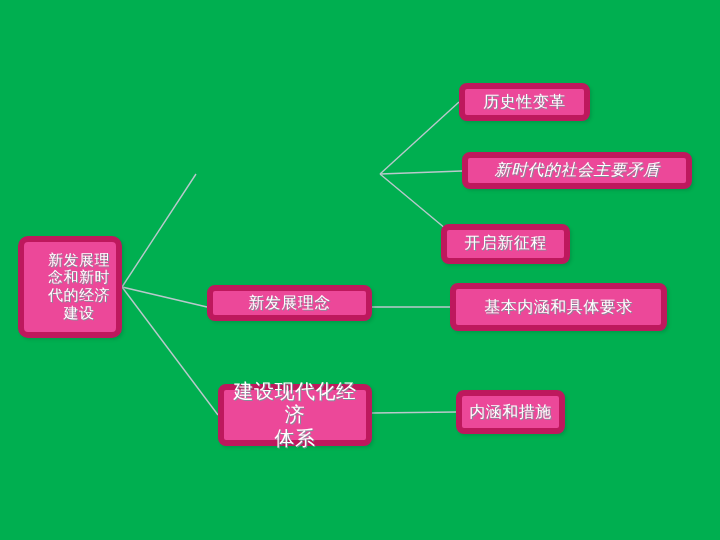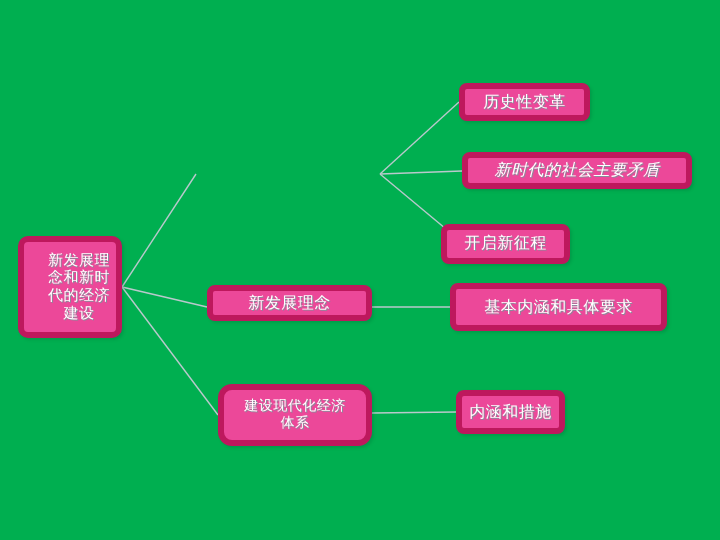--- a/index.html
+++ b/index.html
@@ -66,22 +66,21 @@
     top: 285px;
     width: 165px;
     height: 36px;
     font-size: 16px;
   }
   .branch-3 {
     left: 218px;
     top: 384px;
     width: 154px;
     height: 62px;
-    font-size: 14px;
-    border-radius: 14px;
+    font-size: 20px;
   }
   .leaf-1 {
     left: 459px;
     top: 83px;
     width: 131px;
     height: 38px;
     font-size: 16px;
   }
   .leaf-2 {
     left: 462px;

